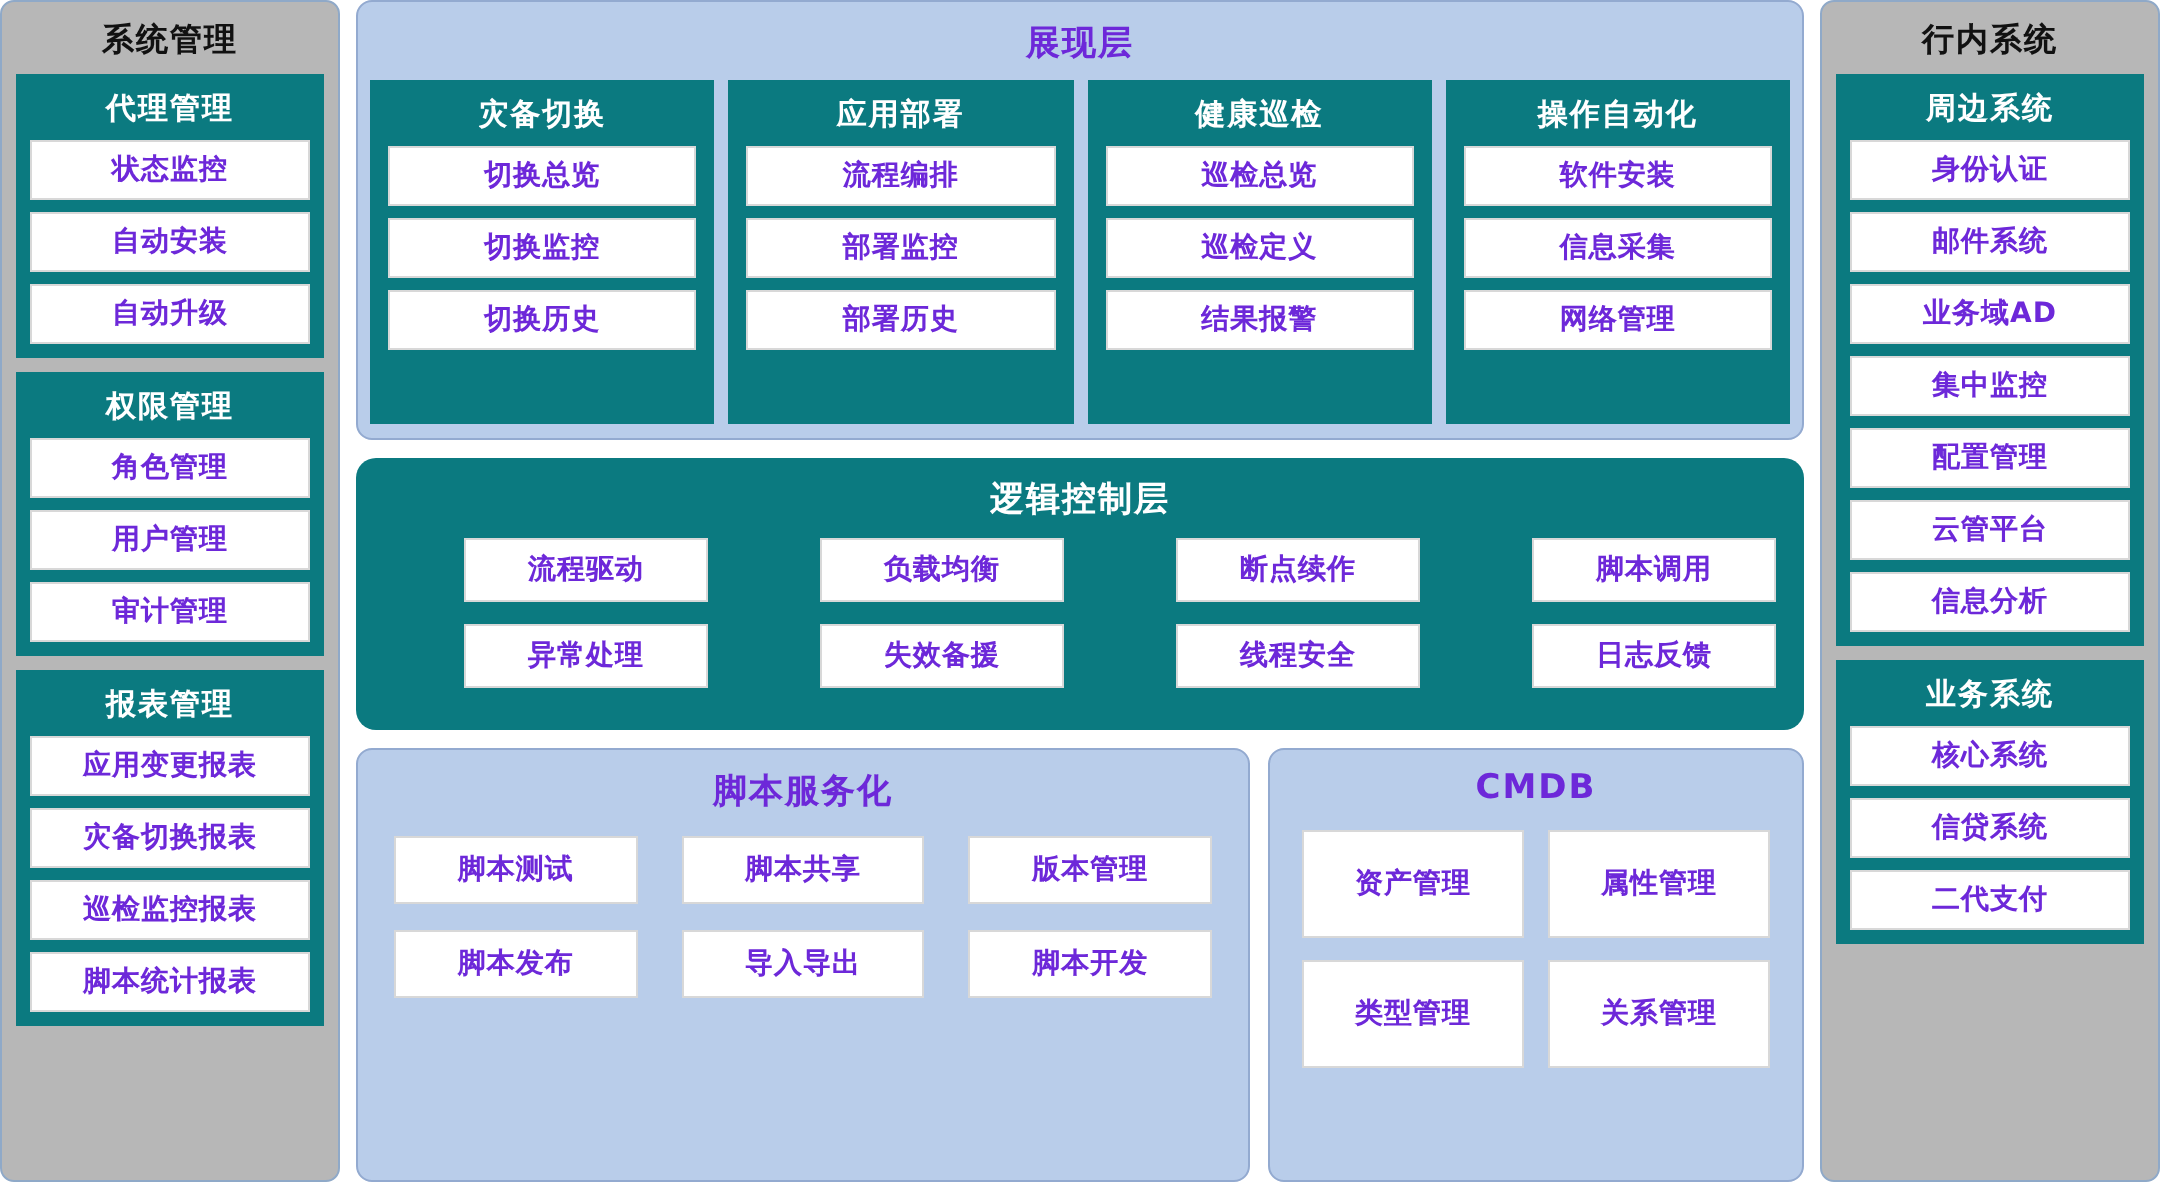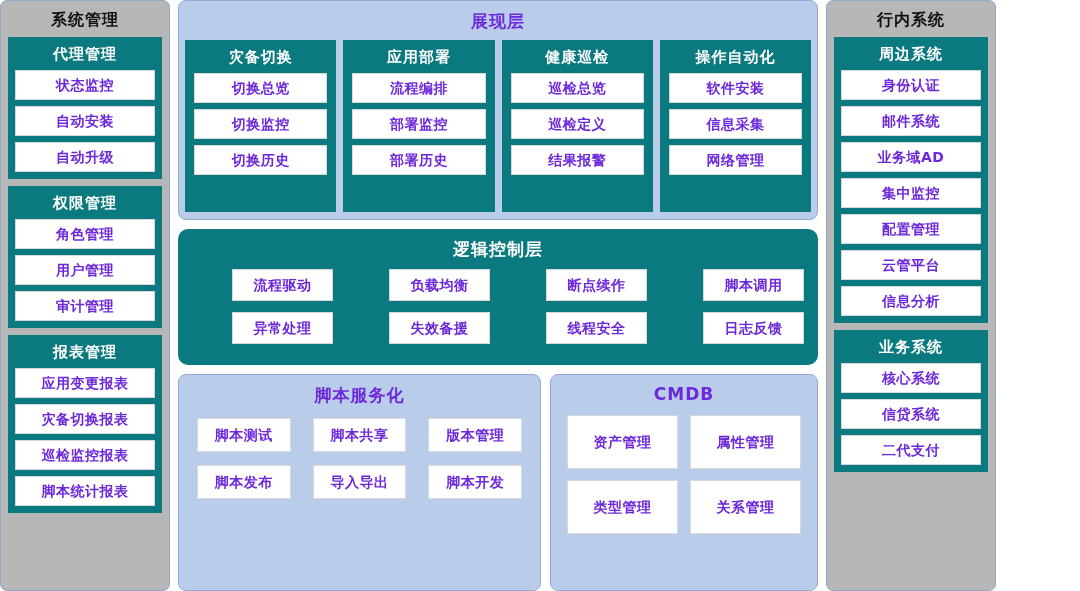--- a/index.html
+++ b/index.html
@@ -2,21 +2,21 @@
 <html><head>
 <meta charset="utf-8">
 <style>
   html,body{margin:0;padding:0;background:#ffffff;}
   body{
     width:1080px;height:591px;overflow:hidden;
     font-family:"DejaVu Sans","Liberation Sans",sans-serif;
     -webkit-font-smoothing:none;
   }
   .page{
-    position:relative;width:996px;height:591px;
+    position:relative;width:1080px;height:591px;
     display:flex;gap:8px;padding:0;box-sizing:border-box;
   }
 
   
   .col{
     box-sizing:border-box;
     border:1px solid #8fa9c8;
     border-radius:7px;
     background:#b7b7b7;
     padding:4px;

